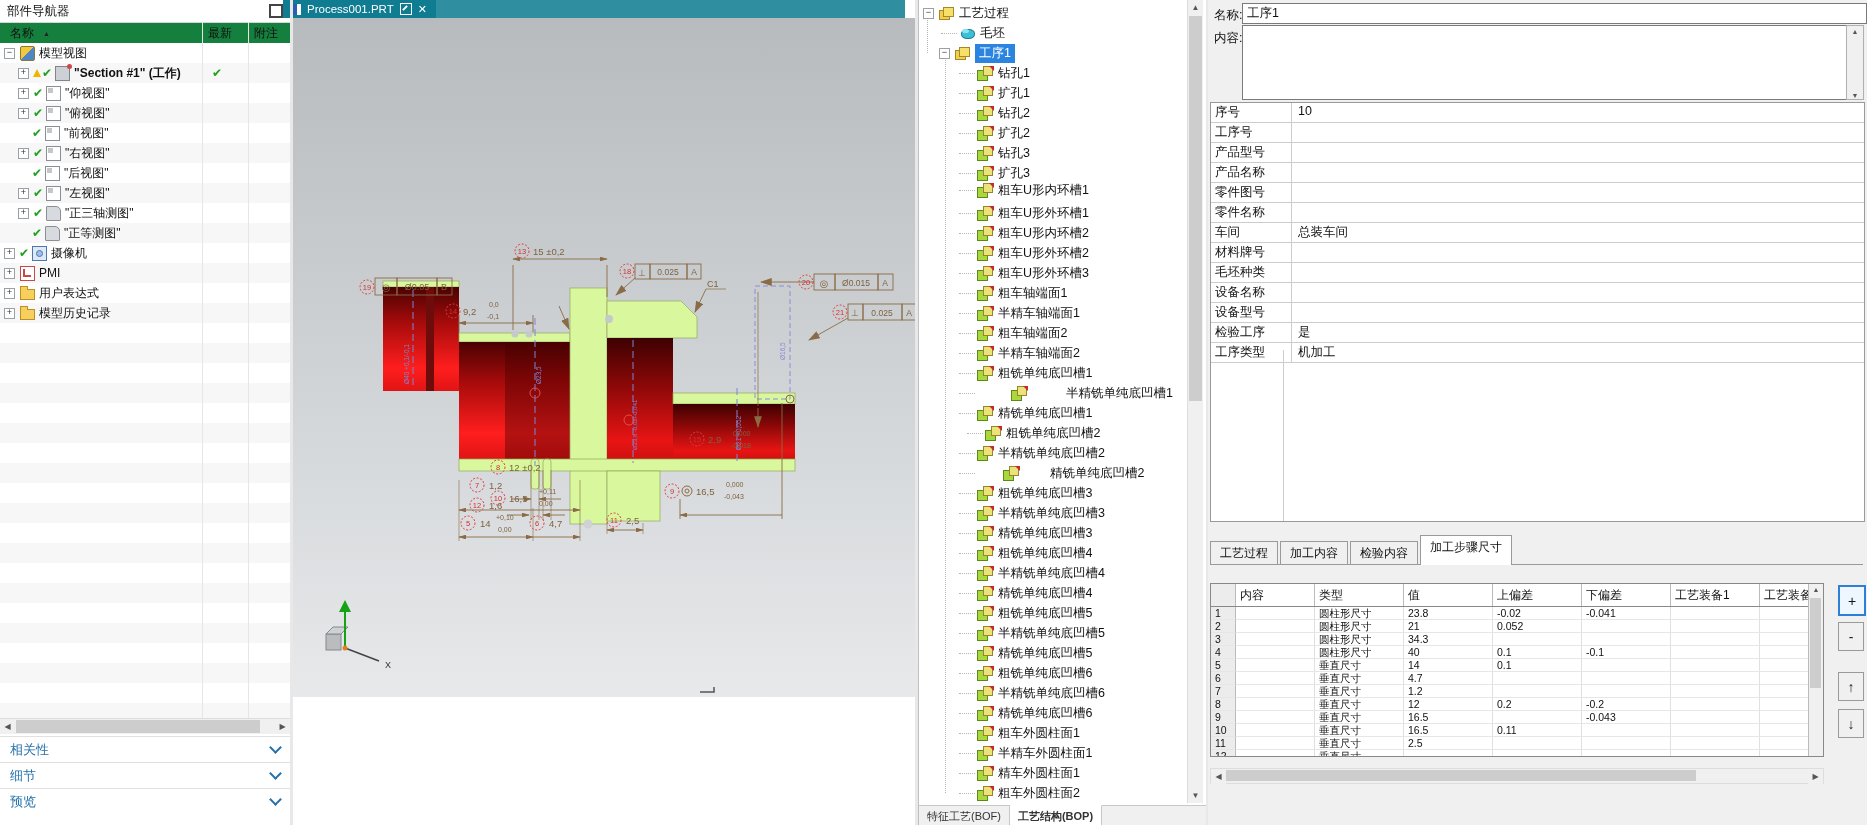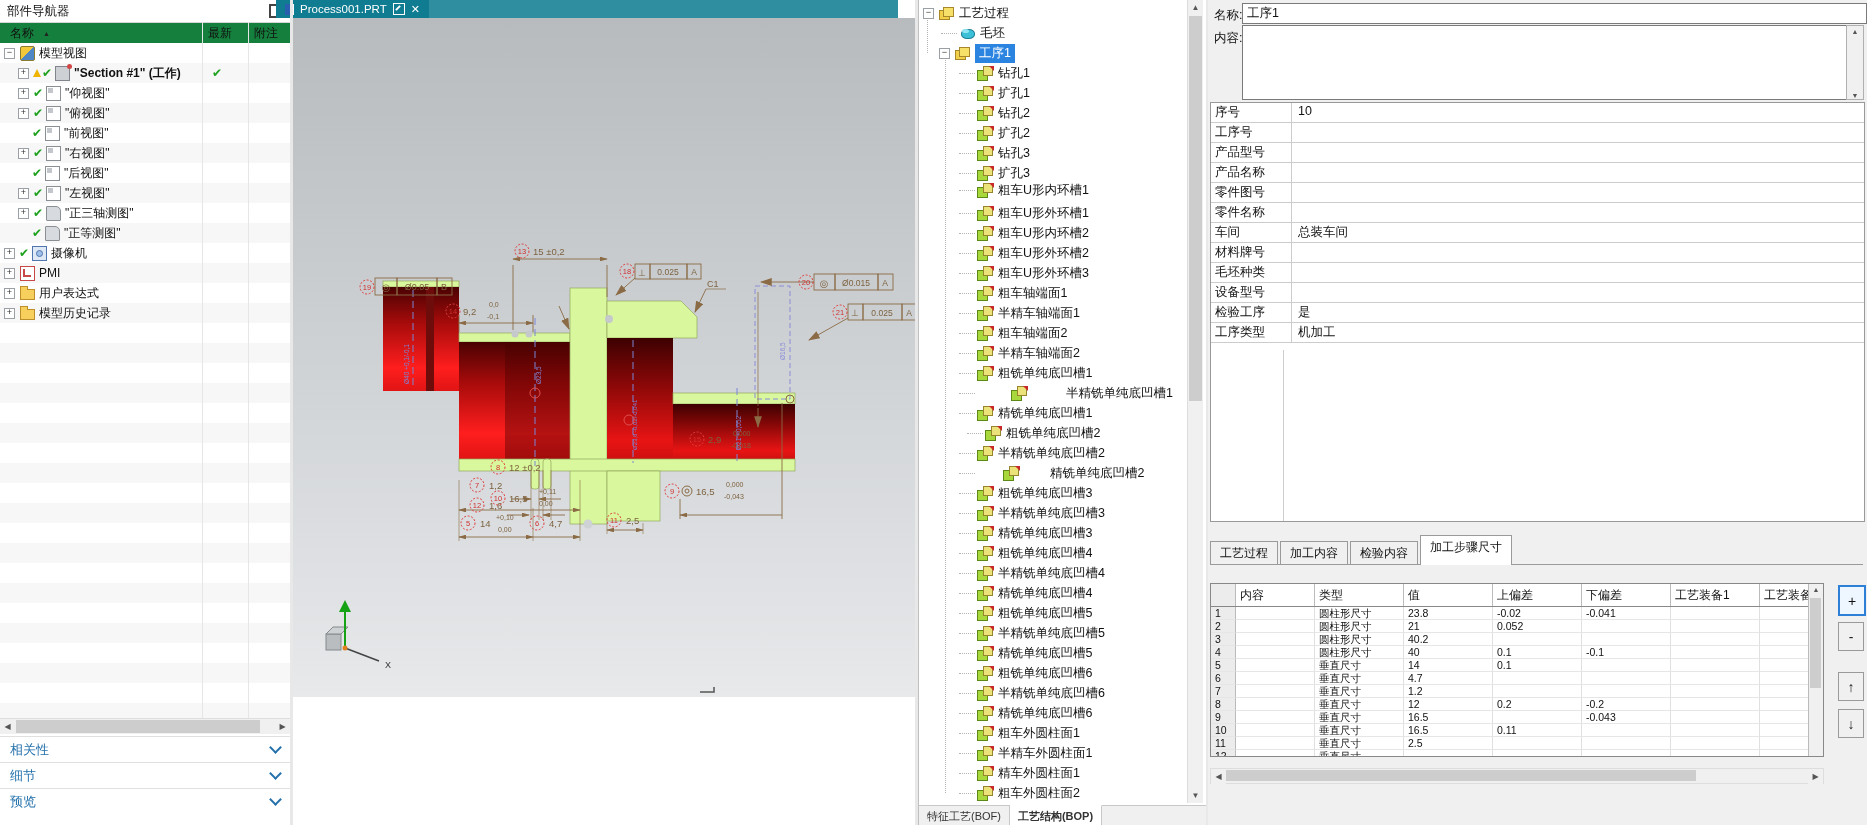--- a/index.html
+++ b/index.html
@@ -41,21 +41,21 @@
   .ic-folder{background:#f6cf5c;border:1px solid #bd8f2c;height:9px;margin-top:3px}
   .ic-folder::before{content:"";position:absolute;top:-4px;left:-1px;width:6px;height:3px;background:#f6cf5c;border:1px solid #bd8f2c;border-bottom:none}
   #lp-hscroll{position:absolute;top:718px;left:0;width:290px;height:15px;background:#f0f0f0;border-top:1px solid #ddd}
   .sb-btn{position:absolute;top:0;width:15px;height:15px;font-size:8px;color:#555;text-align:center;line-height:15px;background:#f0f0f0}
   #lp-hthumb{position:absolute;left:16px;top:1px;width:244px;height:13px;background:#cdcdcd}
   #lp-sections{position:absolute;top:736px;left:0;right:0}
   .lp-sec{height:25px;border-top:1px solid #e0e0e0;color:#2471ab;font-size:13px;display:flex;align-items:center;padding:0 10px;background:#fff}
   .chev{margin-left:auto;width:7px;height:7px;border-right:2px solid #2471ab;border-bottom:2px solid #2471ab;transform:rotate(45deg);margin-top:-4px}
 
   
-  #tabstrip{position:absolute;left:276px;top:0;width:622px;height:18px;background:#2f8ea0}
+  #tabstrip{position:absolute;left:283px;top:0;width:622px;height:18px;background:#2f8ea0}
   .vp-tab{position:absolute;left:0;top:0;height:18px;background:#0f7c92;display:flex;align-items:center;padding:0 9px;gap:6px;color:#fff;font-size:11.5px}
   .door{width:9px;height:11px;background:#fff;position:relative;flex:none}
   .door::after{content:"";position:absolute;left:0;top:0;width:5px;height:11px;background:#2a5fb0}
   .editic{width:10px;height:10px;border:1px solid #fff;position:relative;flex:none}
   .editic::after{content:"";position:absolute;left:1px;top:3px;width:6px;height:2px;background:#fff;transform:rotate(-45deg)}
   .closeic{font-size:11px;font-weight:bold}
   #viewport{position:absolute;left:293px;top:18px;width:622px;height:679px}
   .divider{position:absolute;top:0;height:825px;background:#e8e8e8}
 
   
@@ -837,20 +837,24 @@
         </div>
         <div class="pg-row">
           <div class="pg-label">材料牌号</div>
           <div class="pg-value"></div>
         </div>
         <div class="pg-row">
           <div class="pg-label">毛坯种类</div>
           <div class="pg-value"></div>
         </div>
         <div class="pg-row">
+          <div class="pg-label">设备名称</div>
+          <div class="pg-value"></div>
+        </div>
+        <div class="pg-row">
           <div class="pg-label">设备型号</div>
           <div class="pg-value"></div>
         </div>
         <div class="pg-row">
           <div class="pg-label">检验工序</div>
           <div class="pg-value">是</div>
         </div>
         <div class="pg-row">
           <div class="pg-label">工序类型</div>
           <div class="pg-value">机加工</div>
@@ -895,21 +899,21 @@
           <div class="cell" style="width: 80px;">21</div>
           <div class="cell" style="width: 80px;">0.052</div>
           <div class="cell" style="width: 80px;"></div>
           <div class="cell" style="width: 80px;"></div>
           <div class="cell" style="width: 75px;"></div>
         </div>
         <div class="tb-row">
           <div class="cell rowhdr" style="width: 16px;">3</div>
           <div class="cell" style="width: 70px;"></div>
           <div class="cell" style="width: 80px;">圆柱形尺寸</div>
-          <div class="cell" style="width: 80px;">40.2</div>
+          <div class="cell" style="width: 80px;">34.3</div>
           <div class="cell" style="width: 80px;"></div>
           <div class="cell" style="width: 80px;"></div>
           <div class="cell" style="width: 80px;"></div>
           <div class="cell" style="width: 75px;"></div>
         </div>
         <div class="tb-row">
           <div class="cell rowhdr" style="width: 16px;">4</div>
           <div class="cell" style="width: 70px;"></div>
           <div class="cell" style="width: 80px;">圆柱形尺寸</div>
           <div class="cell" style="width: 80px;">40</div>

